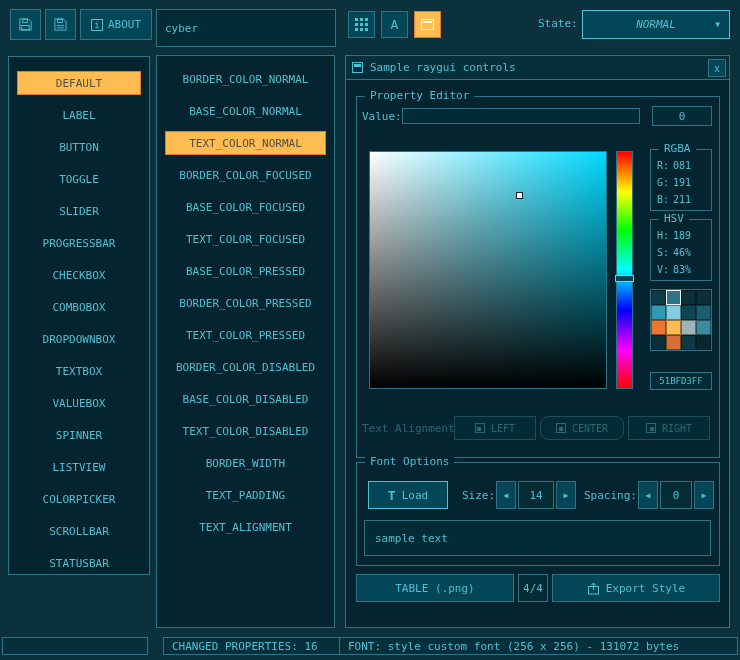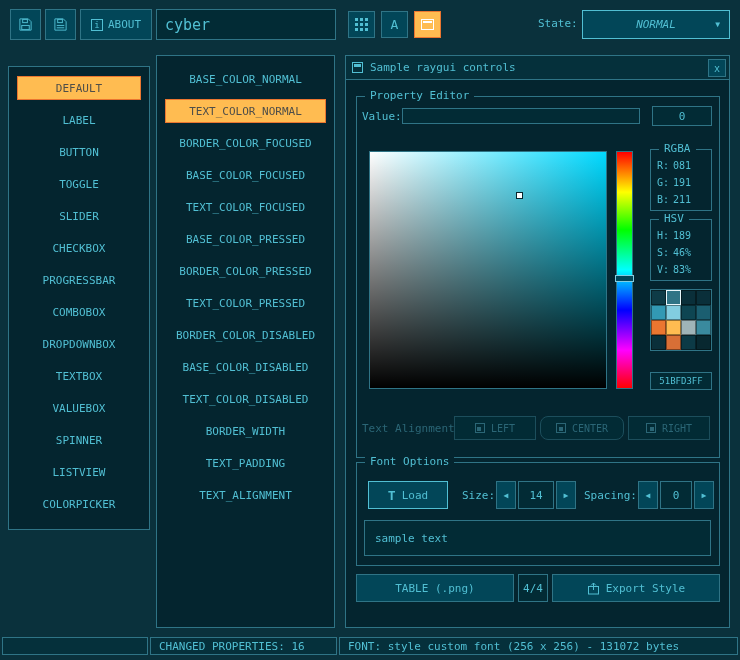--- a/index.html
+++ b/index.html
@@ -21,23 +21,23 @@
   .boxval {
     position:absolute; display:flex; align-items:center; justify-content:center;
     background:var(--box-bg,#022b35); border:1px solid var(--border,#2f7486); color:var(--text,#51bfd3);
   }
 
   
   .tb-save   { left:10px;  top:9px;  width:31px; height:31px; }
   .tb-save2  { left:45px;  top:9px;  width:31px; height:31px; }
   .tb-about  { left:80px;  top:9px;  width:72px; height:31px; gap:5px; }
   .tb-input  {
-    position:absolute; left:156px; top:9px; width:180px; height:31px;
+    position:absolute; left:156px; top:9px; width:180px; height:38px;
     background:var(--box-bg,#022b35); border:1px solid var(--border,#2f7486);
-    color:var(--text,#51bfd3); font-family:inherit; font-size:15px; padding:0 8px; outline:none;
+    color:var(--text,#51bfd3); font-family:inherit; font-size:11px; padding:0 8px; outline:none;
   }
   .tb-grid   { left:348px; top:11px; width:27px; height:27px; }
   .tb-font   { left:381px; top:11px; width:27px; height:27px; font-size:13px; }
   .tb-table  {
     left:414px; top:11px; width:27px; height:27px;
     background:var(--orange,#ffbc51); border-color:var(--orange-border,#eb7630); color:#ffffff;
   }
   .state-label { left:538px; top:17px; }
   .dropdown {
     position:absolute; left:582px; top:10px; width:148px; height:29px;
@@ -47,21 +47,21 @@
   .dropdown .chev { position:absolute; right:9px; font-size:8px; }
 
   .info-icon { width:12px; height:12px; border:1px solid currentColor; position:relative; }
   .info-icon::after { content:"i"; position:absolute; left:0; right:0; top:0; bottom:0;
     display:flex; align-items:center; justify-content:center; font-size:9px; }
   .tbl-icon { width:13px; height:11px; border:1px solid #ffffff; position:relative; }
   .tbl-icon::before { content:""; position:absolute; left:1px; right:1px; top:1px; height:2px; background:#ffffff; }
 
   
   .panel { position:absolute; background:var(--panel,#04252f); border:1px solid var(--border,#2f7486); }
-  .controls-panel   { left:8px;   top:66px; width:142px; height:464px; padding-top:1px; overflow:hidden; }
+  .controls-panel   { left:8px;   top:56px; width:142px; height:519px; padding-top:6px; overflow:hidden; }
   .properties-panel { left:156px; top:55px; width:179px; height:573px; padding-top:3px; overflow:hidden; }
   .list-item {
     height:24px; margin:8px 8px 0 8px; display:flex; align-items:center; justify-content:center;
     border:1px solid transparent; color:var(--text,#51bfd3); cursor:pointer; white-space:nowrap;
   }
   .list-item.selected {
     background:var(--orange,#ffbc51); border-color:var(--orange-border,#eb7630);
     color:var(--orange-text,#4f4e49);
   }
 
@@ -153,21 +153,21 @@
   .pages-box  { left:172px; top:518px; width:30px;  height:28px; }
   .export-btn { left:206px; top:518px; width:168px; height:28px; }
 
   
   .status {
     position:absolute; top:637px; height:18px; display:flex; align-items:center; padding:0 8px;
     background:var(--titlebar,#05303b); border:1px solid var(--border,#2f7486);
     color:var(--text,#51bfd3); white-space:nowrap; overflow:hidden;
   }
   .status-1 { left:2px;   width:146px; }
-  .status-2 { left:150px; width:187px; }
+  .status-2 { left:163px; width:187px; }
   .status-3 { left:339px; width:399px; }
 
   svg { display:block; }
 </style>
 </head>
 <body>
 
 <div id="app">
 
   <div class="btn tb-save">
@@ -221,34 +221,35 @@
     <span>NORMAL</span>
     <span class="chev">▼</span>
   </div>
 
   <div class="panel controls-panel">
       <div class="list-item selected">DEFAULT</div>
       <div class="list-item">LABEL</div>
       <div class="list-item">BUTTON</div>
       <div class="list-item">TOGGLE</div>
       <div class="list-item">SLIDER</div>
+      <div class="list-item">PROGRESSBAR</div>
       <div class="list-item">CHECKBOX</div>
-      <div class="list-item">PROGRESSBAR</div>
       <div class="list-item">COMBOBOX</div>
       <div class="list-item">DROPDOWNBOX</div>
       <div class="list-item">TEXTBOX</div>
       <div class="list-item">VALUEBOX</div>
       <div class="list-item">SPINNER</div>
       <div class="list-item">LISTVIEW</div>
       <div class="list-item">COLORPICKER</div>
       <div class="list-item">SCROLLBAR</div>
       <div class="list-item">STATUSBAR</div>
     </div>
 
   <div class="panel properties-panel">
+      <div class="list-item">BORDER_COLOR_NORMAL</div>
       <div class="list-item">BASE_COLOR_NORMAL</div>
       <div class="list-item selected">TEXT_COLOR_NORMAL</div>
       <div class="list-item">BORDER_COLOR_FOCUSED</div>
       <div class="list-item">BASE_COLOR_FOCUSED</div>
       <div class="list-item">TEXT_COLOR_FOCUSED</div>
       <div class="list-item">BASE_COLOR_PRESSED</div>
       <div class="list-item">BORDER_COLOR_PRESSED</div>
       <div class="list-item">TEXT_COLOR_PRESSED</div>
       <div class="list-item">BORDER_COLOR_DISABLED</div>
       <div class="list-item">BASE_COLOR_DISABLED</div>

